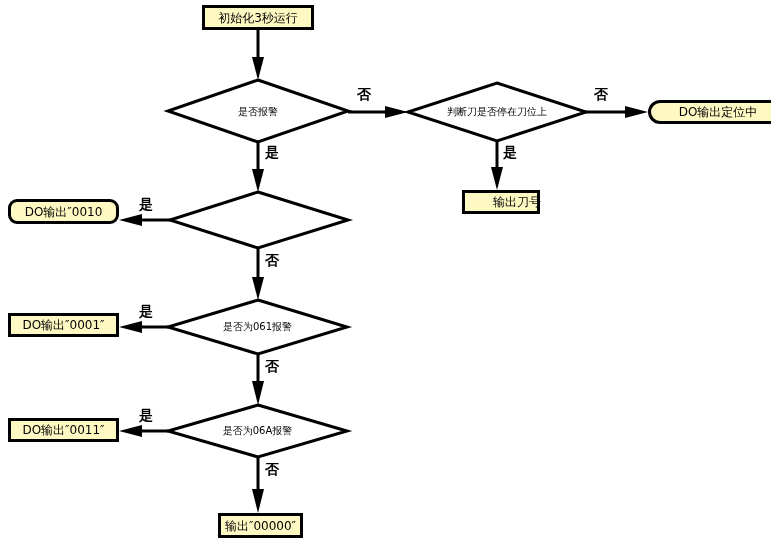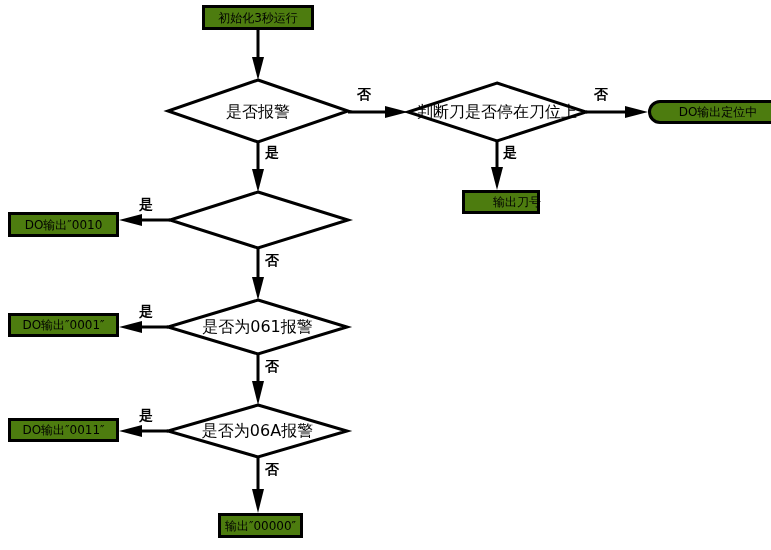--- a/index.html
+++ b/index.html
@@ -20,34 +20,34 @@
     position: absolute;
     left: 0;
     top: 0;
     width: 771px;
     height: 550px;
   }
   .box {
     position: absolute;
     box-sizing: border-box;
     border: 3px solid #000000;
-    background: #4d7c0f;
+    background: #fef9c3;
     display: flex;
     align-items: center;
     justify-content: center;
     font-size: 12px;
     line-height: 1;
     white-space: nowrap;
   }
   .dlabel {
     position: absolute;
     display: flex;
     align-items: center;
     justify-content: center;
-    font-size: 16px;
+    font-size: 10px;
     line-height: 1;
     white-space: nowrap;
     pointer-events: none;
   }
   .elabel {
     position: absolute;
     font-size: 14px;
     font-weight: 600;
     line-height: 1;
     white-space: nowrap;
@@ -99,21 +99,21 @@
   </div>
 
   <div class="box" style="left:648px; top:100px; width:140px; height:24px;border-radius:12px;">
     <span>DO输出定位中</span>
   </div>
 
   <div class="box" style="left:462px; top:190px; width:78px; height:24px;padding-left:32px;">
     <span>输出刀号</span>
   </div>
 
-  <div class="box" style="left:8px; top:212px; width:111px; height:25px;">
+  <div class="box" style="left:8px; top:199px; width:111px; height:25px;border-radius:9px;">
     <span>DO输出″0010</span>
   </div>
 
   <div class="box" style="left:8px; top:313px; width:111px; height:24px;">
     <span>DO输出″0001″</span>
   </div>
 
   <div class="box" style="left:8px; top:418px; width:111px; height:24px;">
     <span>DO输出″0011″</span>
   </div>

